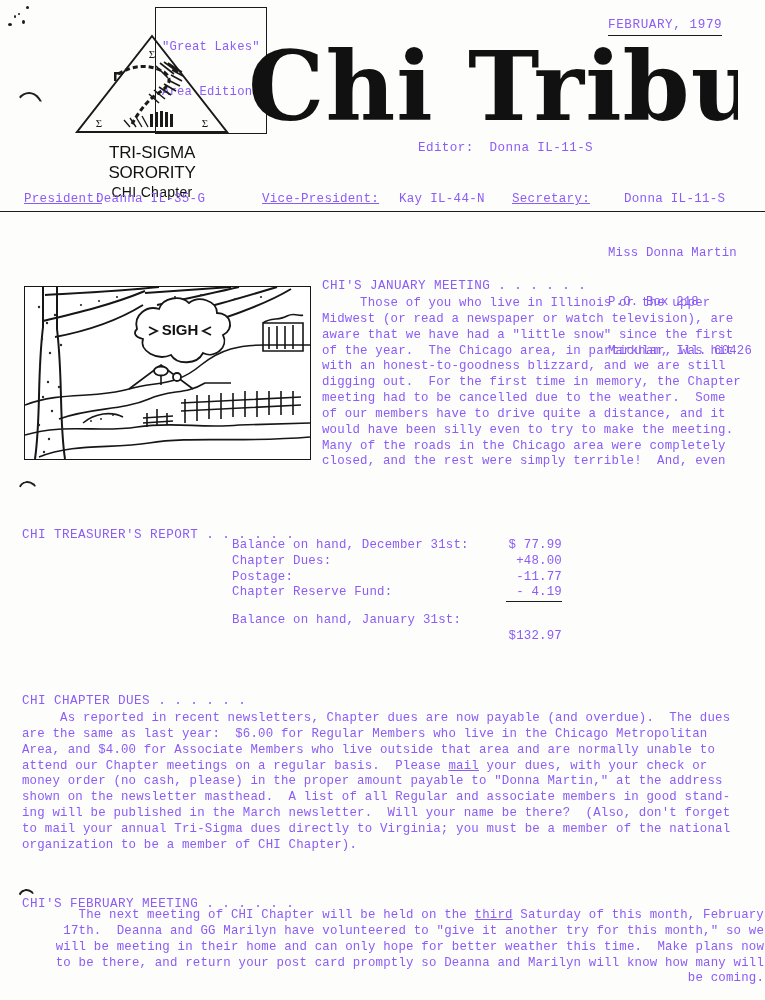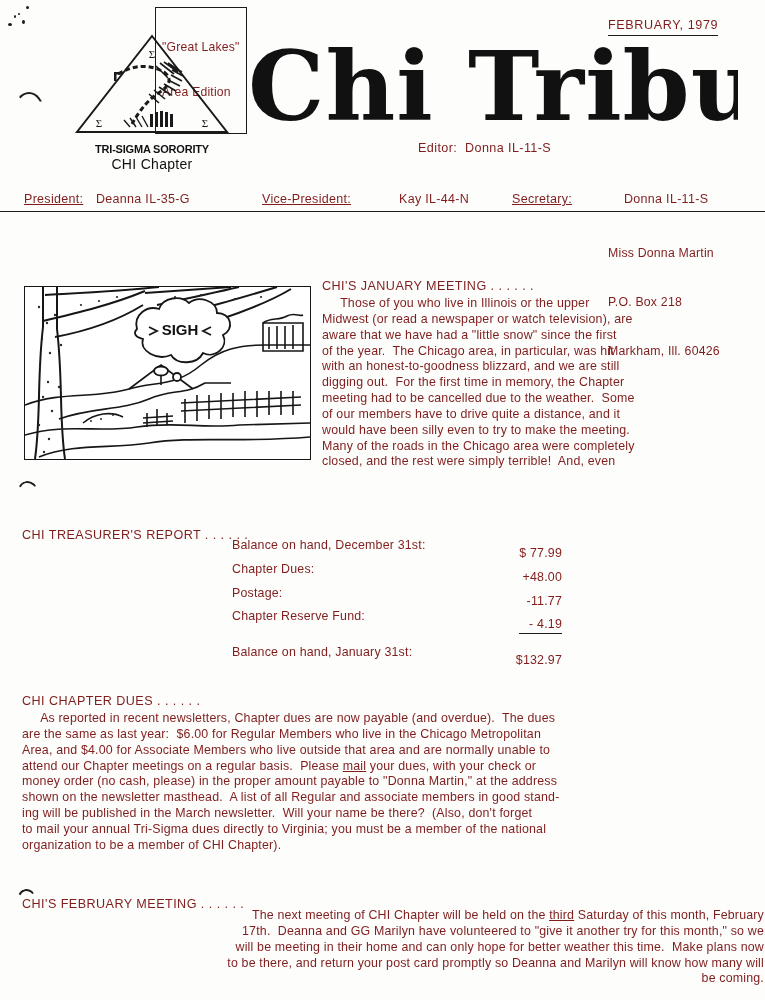--- a/index.html
+++ b/index.html
@@ -15,25 +15,25 @@
   #page {
     position: relative;
     width: 765px;
     height: 1000px;
     background: #fdfdfc;
     overflow: hidden;
   }
 
   
   .tw {
-    font-family: Liberation Sans, sans-serif;
+    font-family: Liberation Mono, monospace;
     font-size: 12.4px;
     line-height: 15.8px;
     letter-spacing: 0.2px;
-    color: #7f1d1d;
+    color: #8b5cf6;
     white-space: pre-wrap;
   }
   .u { text-decoration: underline; }
 
   
   .speck {
     position: absolute;
     background: #1b1b1b;
     border-radius: 50%;
   }
@@ -70,22 +70,22 @@
   
   #logo-wrap {
     position: absolute;
     left: 72px;
     top: 32px;
     width: 160px;
     text-align: center;
   }
   #logo-caption1 {
     font-family: "Liberation Sans", sans-serif;
-    font-size: 11px;
-    font-weight: 700;
+    font-size: 17px;
+    font-weight: 400;
     letter-spacing: -0.2px;
     margin-top: -2px;
   }
   #logo-caption2 {
     font-family: "Liberation Sans", sans-serif;
     font-size: 14px;
     letter-spacing: 0.3px;
     margin-top: 1px;
   }
 
@@ -178,27 +178,26 @@
     display: flex;
     justify-content: space-between;
     font-size: 12.4px;
     line-height: 16.3px;
     letter-spacing: 0.15px;
   }
   #treasury .trow .amt {
     text-align: right;
     white-space: pre;
     padding-left: 10px;
-    margin-top: 8px;
   }
   #treasury .trow.ruled .amt {
     border-bottom: 1.4px solid #1d1d1d;
   }
   #treasury .spacer { height: 11px; }
-  #treasury .trow.total { margin-top: 0; }
+  #treasury .trow.total { margin-top: 0; flex-direction: column; }
 </style>
 </head>
 <body>
 
 <div id="page">
 
   <div class="speck" style="left:22px;top:20px;width:3px;height:4px;"></div>
   <div class="speck" style="left:14px;top:15px;width:2px;height:3px;"></div>
   <div class="speck" style="left:26px;top:6px;width:3px;height:3px;"></div>
   <div class="speck" style="left:8px;top:23px;width:4px;height:3px;"></div>

